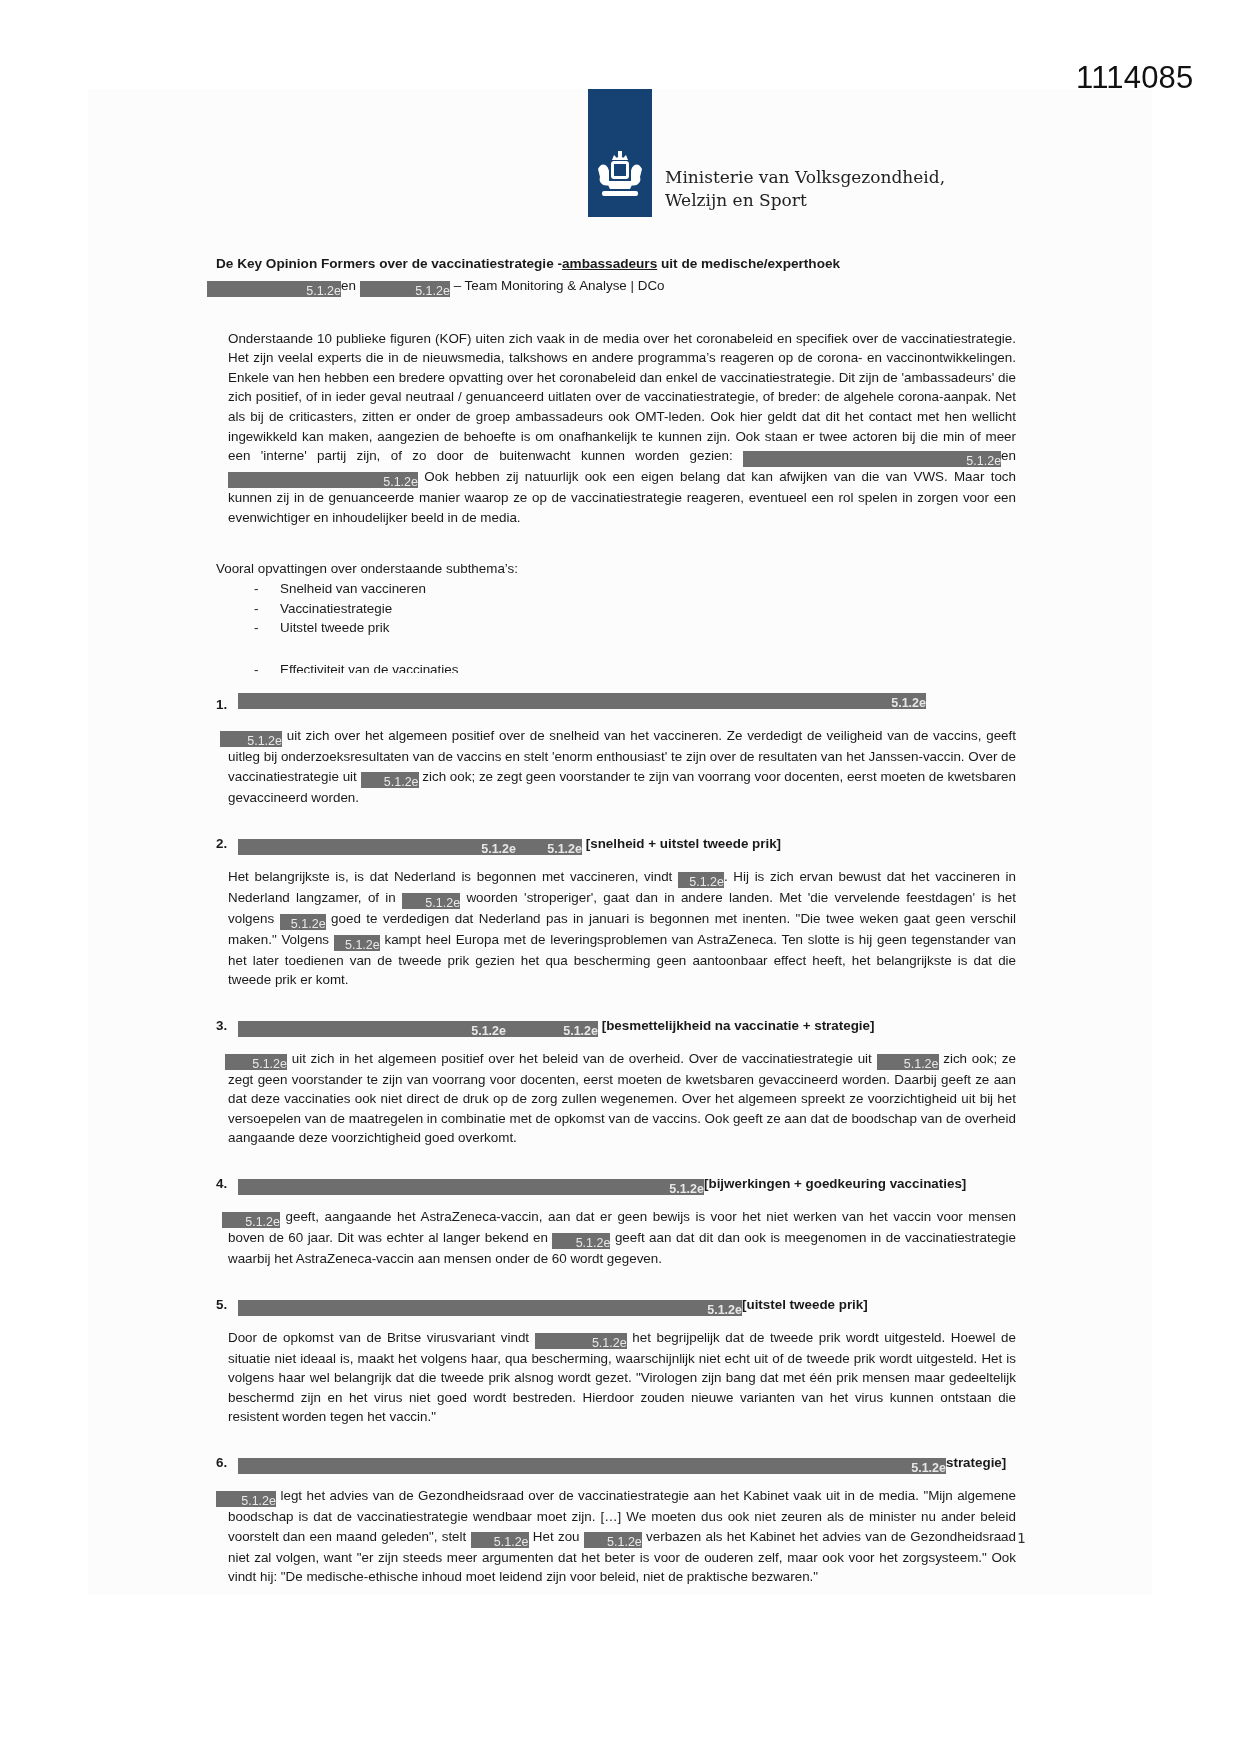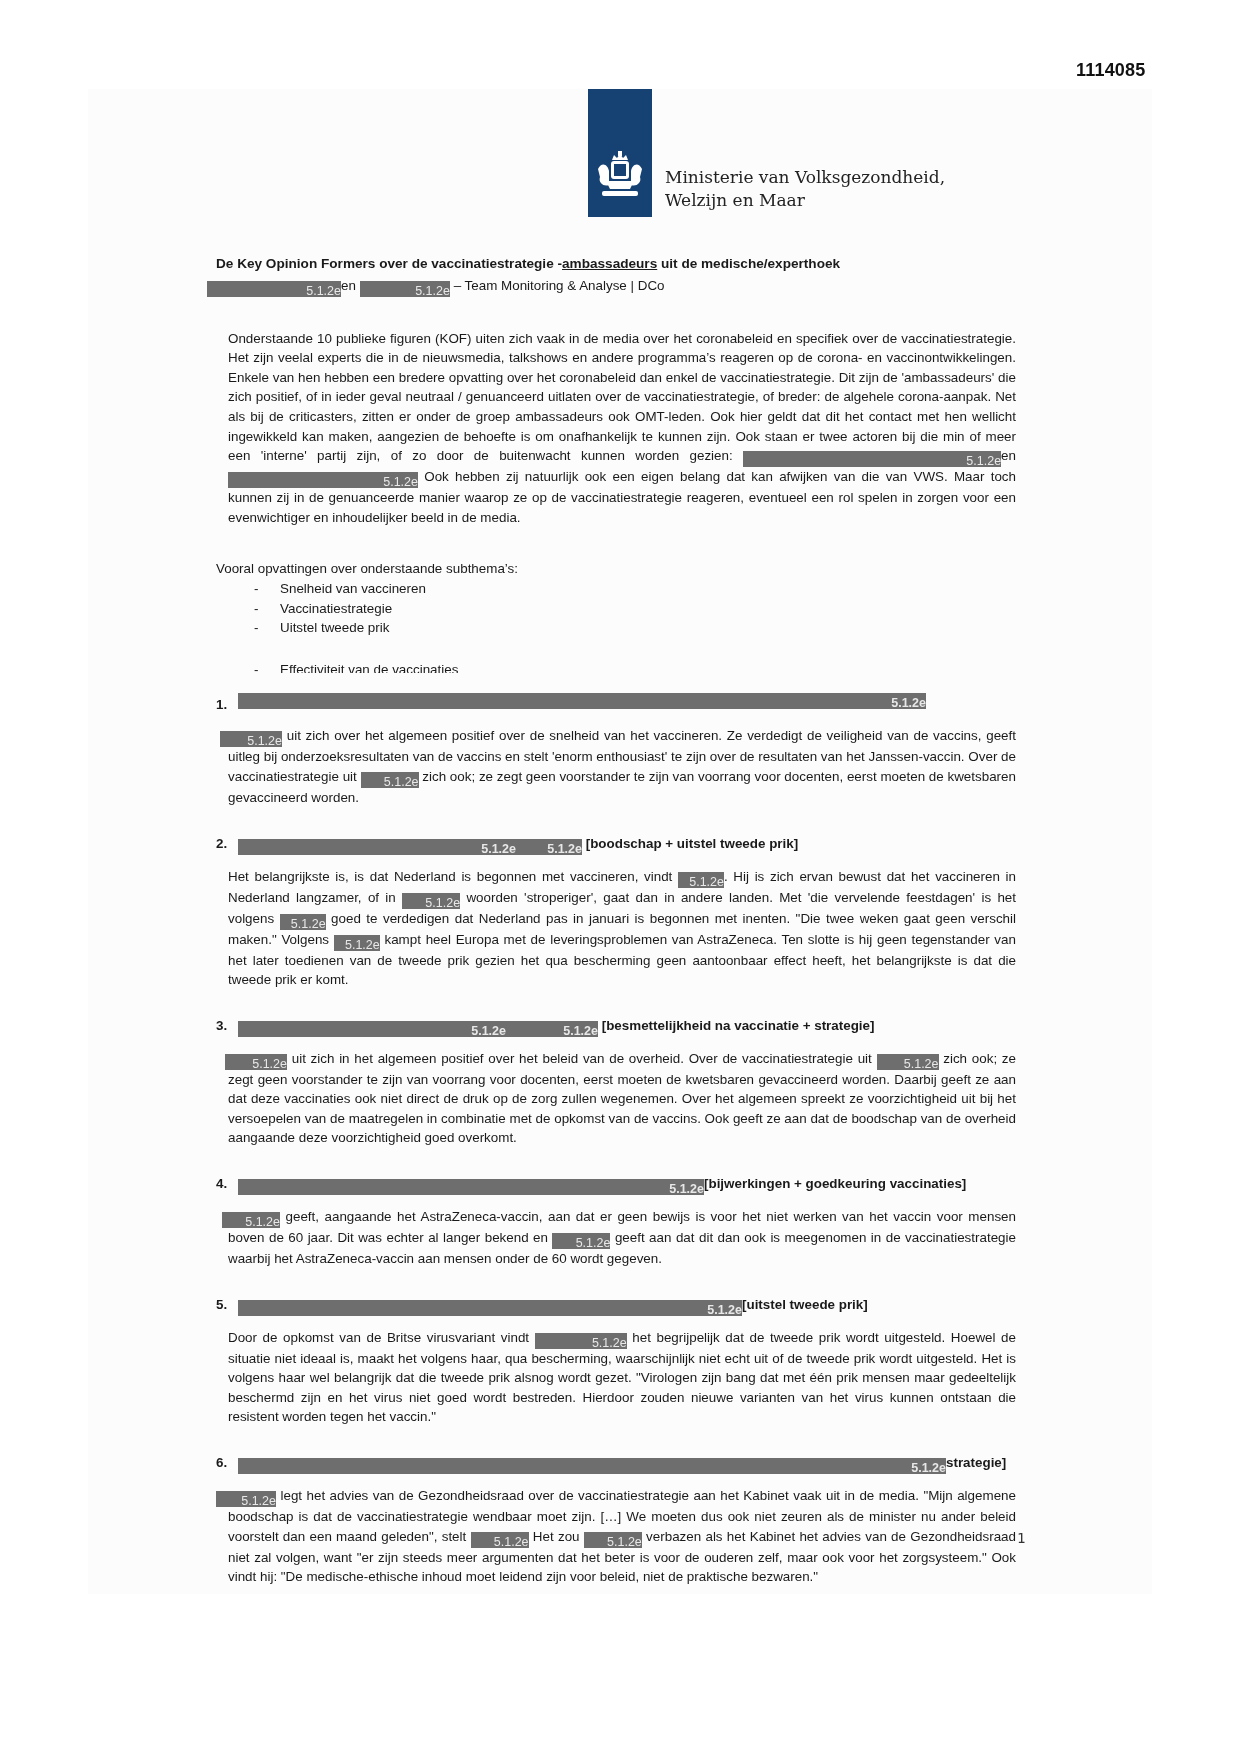--- a/index.html
+++ b/index.html
@@ -1,22 +1,22 @@
 <!DOCTYPE html>
 <html><head>
 <meta charset="utf-8">
 <style>
   html, body { margin: 0; padding: 0; }
   body {
     width: 1241px; height: 1754px; position: relative; background: #ffffff;
     font-family: "Liberation Sans", sans-serif; color: #1a1a1a; overflow: hidden;
   }
   .doc-number {
-    position: absolute; left: 1076px; top: 60px; font-size: 18px;
-    font-family: "Liberation Sans", sans-serif; color: #111; letter-spacing: 0.2px; font-weight: bold;
+    position: absolute; left: 1076px; top: 60px; font-size: 31px;
+    font-family: "Liberation Sans", sans-serif; color: #111; letter-spacing: 0.2px;
   }
   .page {
     position: absolute; left: 88px; top: 89px; width: 1064px; height: 1505px;
     background: #fcfcfc;
   }
   .logo-bar {
     position: absolute; left: 588px; top: 89px; width: 64px; height: 128px;
     background: #154273;
   }
   .logo-bar svg { position: absolute; left: 6px; top: 62px; }
@@ -64,21 +64,21 @@
       <path d="M4 18 C8 10 14 14 15 20 L15 34 C10 36 4 32 6 26 Z"></path>
       <path d="M48 18 C44 10 38 14 37 20 L37 34 C42 36 48 32 46 26 Z"></path>
       <path d="M12 30 L40 30 L36 38 L16 38 Z"></path>
       <rect x="8" y="40" width="36" height="5" rx="2"></rect>
     </g>
     <rect x="20" y="13" width="12" height="12" fill="#154273"></rect>
   </svg>
 </div>
 <div class="logo-text">
   <div>Ministerie van Volksgezondheid,</div>
-  <div>Welzijn en Maar</div>
+  <div>Welzijn en Sport</div>
 </div>
 
 <div class="content">
 
   <div class="title"><span>De Key Opinion Formers over de vaccinatiestrategie -</span><u>ambassadeurs</u><span> uit de medische/experthoek</span></div>
 
   <div class="subline" style="margin-left:-9px;">
     <span class="red" style="width:134px;">5.1.2e</span><span>en</span><span class="red" style="width:90px; margin-left:4px;">5.1.2e</span> <span>– Team Monitoring &amp; Analyse | DCo</span>
   </div>
 
@@ -112,21 +112,21 @@
       <span class="red" style="width:58px;">5.1.2e</span>
       <span>zich ook; ze zegt geen voorstander te zijn van voorrang voor docenten, eerst moeten de kwetsbaren gevaccineerd worden.</span>
     </p>
   </div>
 
   <div class="gap-m"></div>
 
   <div>
     <div class="sec-head">
       <span class="sec-num">2.</span><span class="red" style="width:278px;">5.1.2e</span><span class="red" style="width:66px;">5.1.2e</span>
-      <span class="tag">[boodschap + uitstel tweede prik]</span>
+      <span class="tag">[snelheid + uitstel tweede prik]</span>
     </div>
     <p class="p">
       <span>Het belangrijkste is, is dat Nederland is begonnen met vaccineren, vindt</span>
       <span class="red" style="width:46px;">5.1.2e</span><span>. Hij is zich ervan bewust dat het vaccineren in Nederland langzamer, of in</span>
       <span class="red" style="width:58px;">5.1.2e</span>
       <span>woorden 'stroperiger', gaat dan in andere landen. Met 'die vervelende feestdagen' is het volgens</span>
       <span class="red" style="width:46px;">5.1.2e</span>
       <span>goed te verdedigen dat Nederland pas in januari is begonnen met inenten. "Die twee weken gaat geen verschil maken." Volgens</span>
       <span class="red" style="width:46px;">5.1.2e</span>
       <span>kampt heel Europa met de leveringsproblemen van AstraZeneca. Ten slotte is hij geen tegenstander van het later toedienen van de tweede prik gezien het qua bescherming geen aantoonbaar effect heeft, het belangrijkste is dat die tweede prik er komt.</span>

